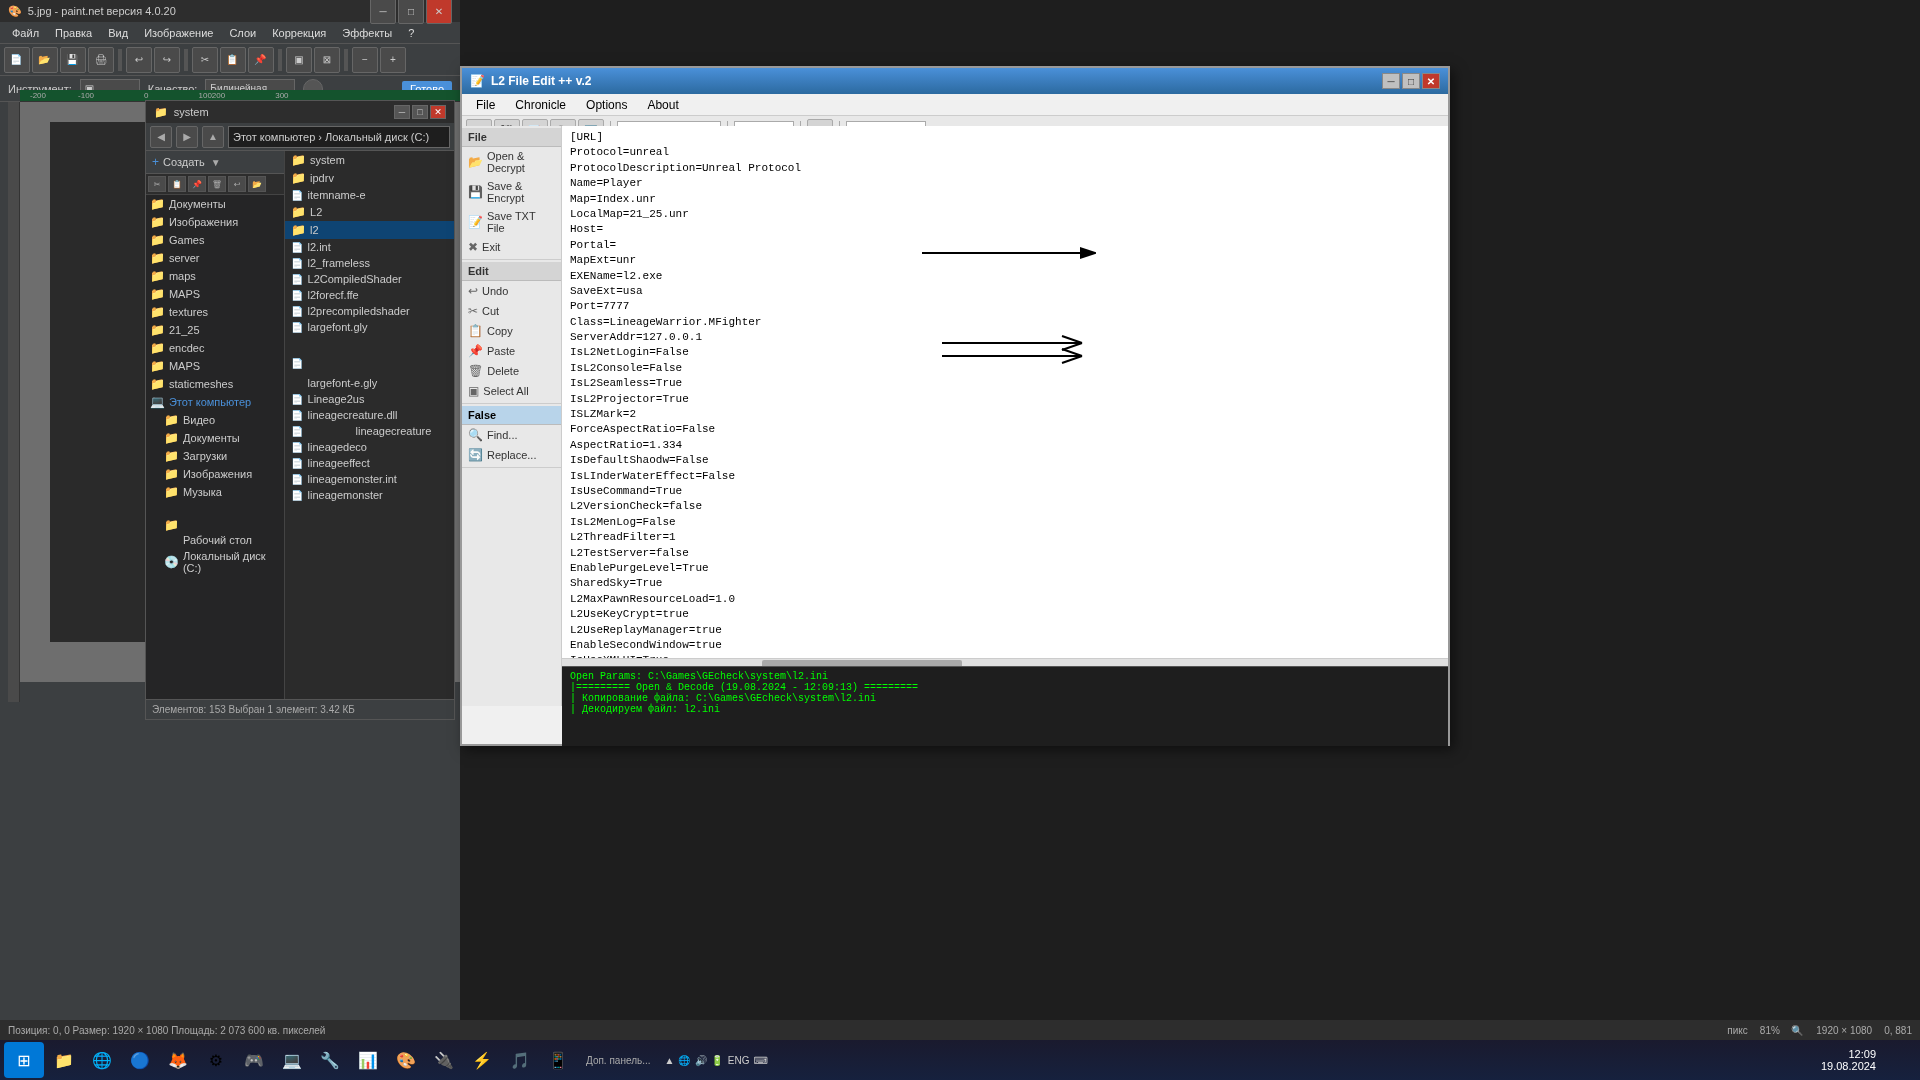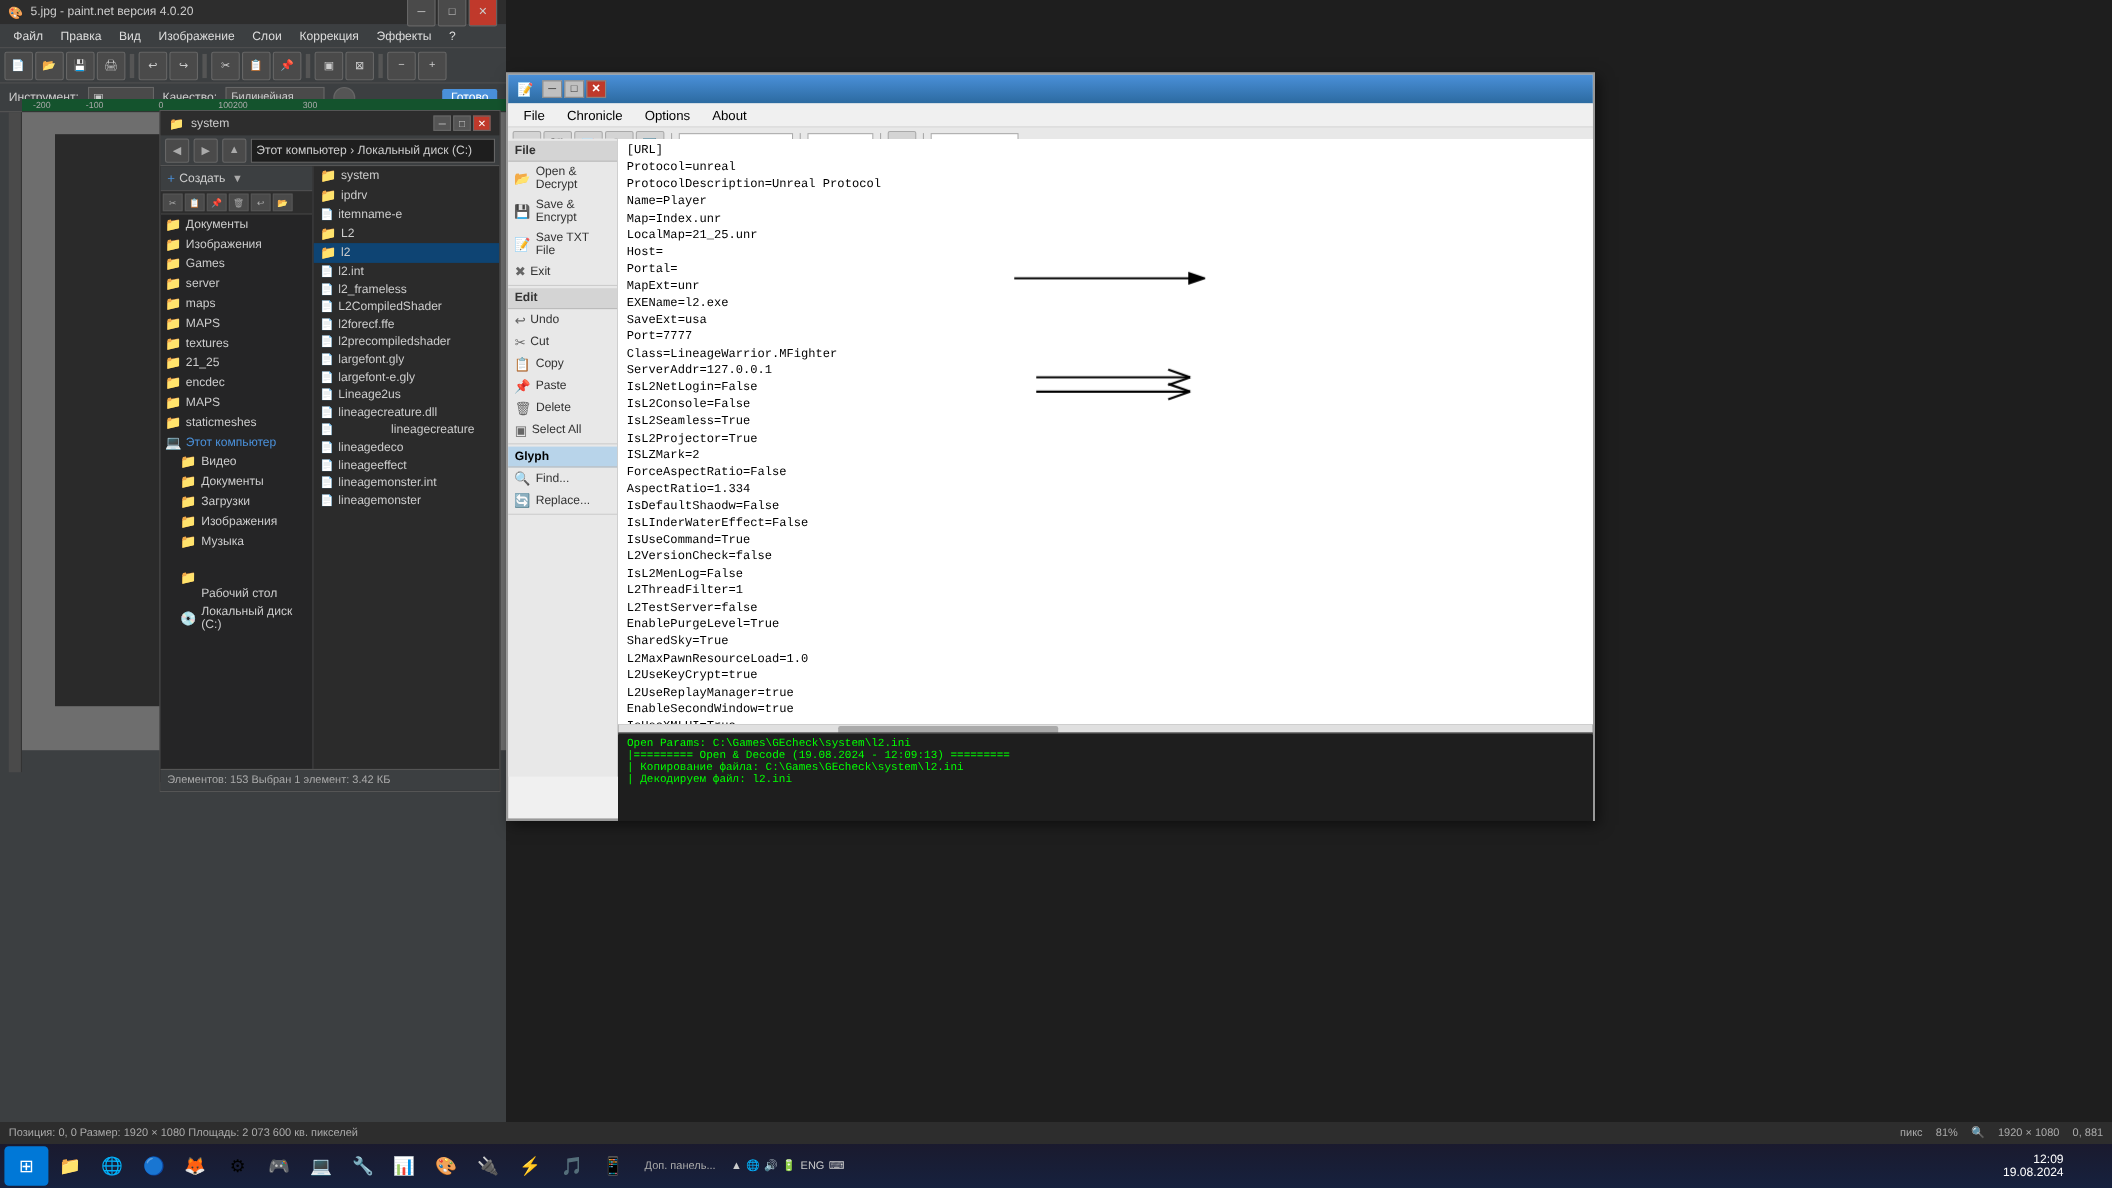--- a/index.html
+++ b/index.html
@@ -664,21 +664,21 @@
           <div class="fm-file-item">
             <span class="file-icon">📄</span>
             <span style="font-size:11px;">l2precompiledshader</span>
           </div>
           <div class="fm-file-item">
             <span class="file-icon">📄</span>
             <span style="font-size:11px;">largefont.gly</span>
           </div>
           <div class="fm-file-item">
             <span class="file-icon">📄</span>
-            <span style="font-size:11px;">largefont-e.gly</span>
+            <span style="font-size:11px;margin-top:40px;">largefont-e.gly</span>
           </div>
           <div class="fm-file-item">
             <span class="file-icon">📄</span>
             <span style="font-size:11px;">Lineage2us</span>
           </div>
           <div class="fm-file-item">
             <span class="file-icon">📄</span>
             <span style="font-size:11px;">lineagecreature.dll</span>
           </div>
           <div class="fm-file-item">
@@ -708,20 +708,21 @@
   <div class="fm-status">
     <span>Элементов: 153  Выбран 1 элемент: 3.42 КБ</span>
   </div>
 
 </div>
 
 <div class="l2fe-window">
 
   <div class="l2fe-titlebar">
     <span style="margin-right:6px;">📝</span>
+    <span class="title-text">L2 File Edit ++ v.2</span>
     <div class="win-btn">─</div>
     <div class="win-btn">□</div>
     <div class="win-btn" style="background:#c0392b; color:white;">✕</div>
   </div>
 
   <div class="l2fe-menubar">
     <span class="l2fe-menu-item">File</span>
     <span class="l2fe-menu-item">Chronicle</span>
     <span class="l2fe-menu-item">Options</span>
     <span class="l2fe-menu-item">About</span>
@@ -791,21 +792,21 @@
         <span class="item-icon">🗑</span>
         <span>Delete</span>
       </div>
       <div class="l2fe-side-item">
         <span class="item-icon">▣</span>
         <span>Select All</span>
       </div>
     </div>
 
     <div class="l2fe-side-section">
-      <div class="l2fe-side-header active" style="background:#b8d4ea; color:#000;">Glyph</div>
+      <div class="l2fe-side-header active" style="background:#b8d4ea; color:#000;">False</div>
       <div class="l2fe-side-item">
         <span class="item-icon">🔍</span>
         <span>Find...</span>
       </div>
       <div class="l2fe-side-item">
         <span class="item-icon">🔄</span>
         <span>Replace...</span>
       </div>
     </div>
 

